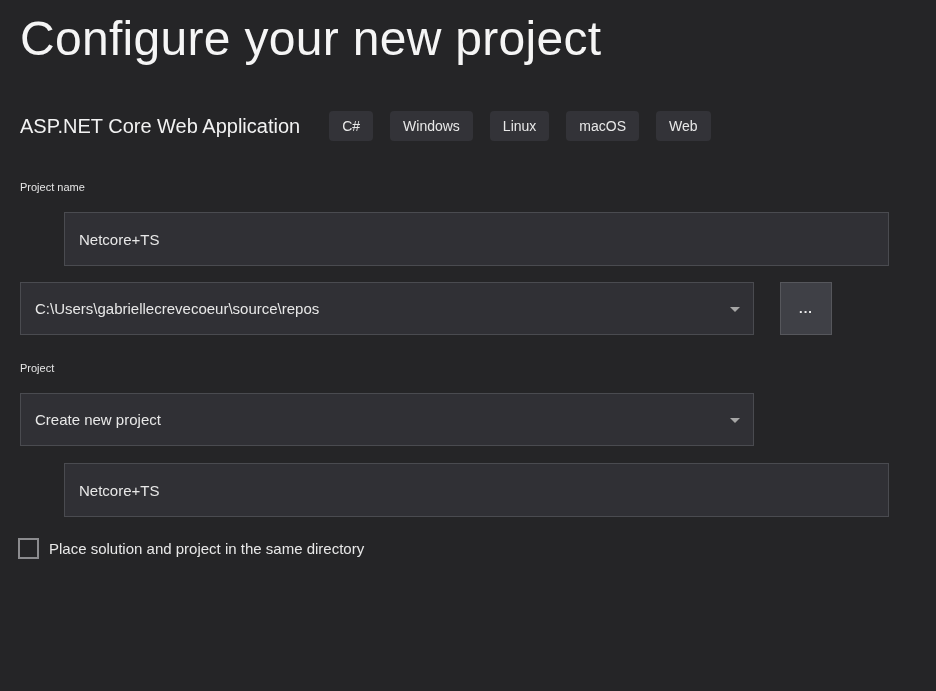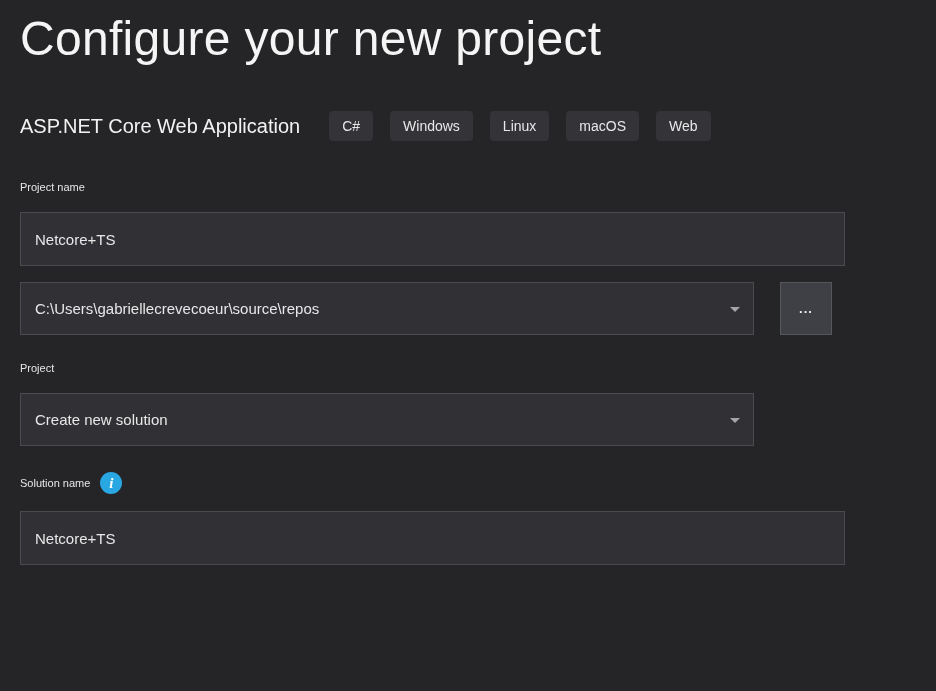--- a/index.html
+++ b/index.html
@@ -37,21 +37,21 @@
   }
   .mt-37 { margin-top: 37px; }
   .mt-24 { margin-top: 24px; }
   .mt-26 { margin-top: 26px; }
 
   .text-input {
     display: block; margin-top: 16px;
     width: 825px; height: 54px;
     background: #303035; border: 1px solid #4A4B50;
     color: #E8E8E8; font-size: 15px; padding: 0 14px;
-    font-family: inherit; outline: none;
+    font-family: inherit; outline: none; margin-left: 44px;
   }
 
   .combo-row { margin-top: 16px; display: flex; align-items: flex-start; }
   .combobox {
     position: relative; width: 734px; height: 53px;
     background: #303035; border: 1px solid #4A4B50;
     display: flex; align-items: center; padding: 0 30px 0 14px;
     color: #E8E8E8; font-size: 15px; cursor: default;
   }
   .combo-value { white-space: nowrap; overflow: hidden; text-overflow: ellipsis; }
@@ -110,25 +110,25 @@
     <div class="combobox">
       <span class="combo-value">C:\Users\gabriellecrevecoeur\source\repos</span>
       <span class="caret"></span>
     </div>
     <button class="browse-btn">...</button>
   </div>
 
   <div class="field-label mt-24">Project</div>
   <div class="combo-row">
     <div class="combobox">
-      <span class="combo-value">Create new solution</span>
+      <span class="combo-value">Create new project</span>
       <span class="caret"></span>
     </div>
   </div>
 
-  <div class="label-with-icon mt-26">
-    <span class="field-label" style="margin-top:0;">Solution name</span>
-    <span class="info-icon">i</span>
-  </div>
   <input class="text-input" style="margin-top: 17px;" type="text" value="Netcore+TS">
 
+  <div class="checkbox-row">
+    <span class="checkbox"></span>
+    <span class="checkbox-label">Place solution and project in the same directory</span>
+  </div>
 
 </div>
 
 </body></html>

